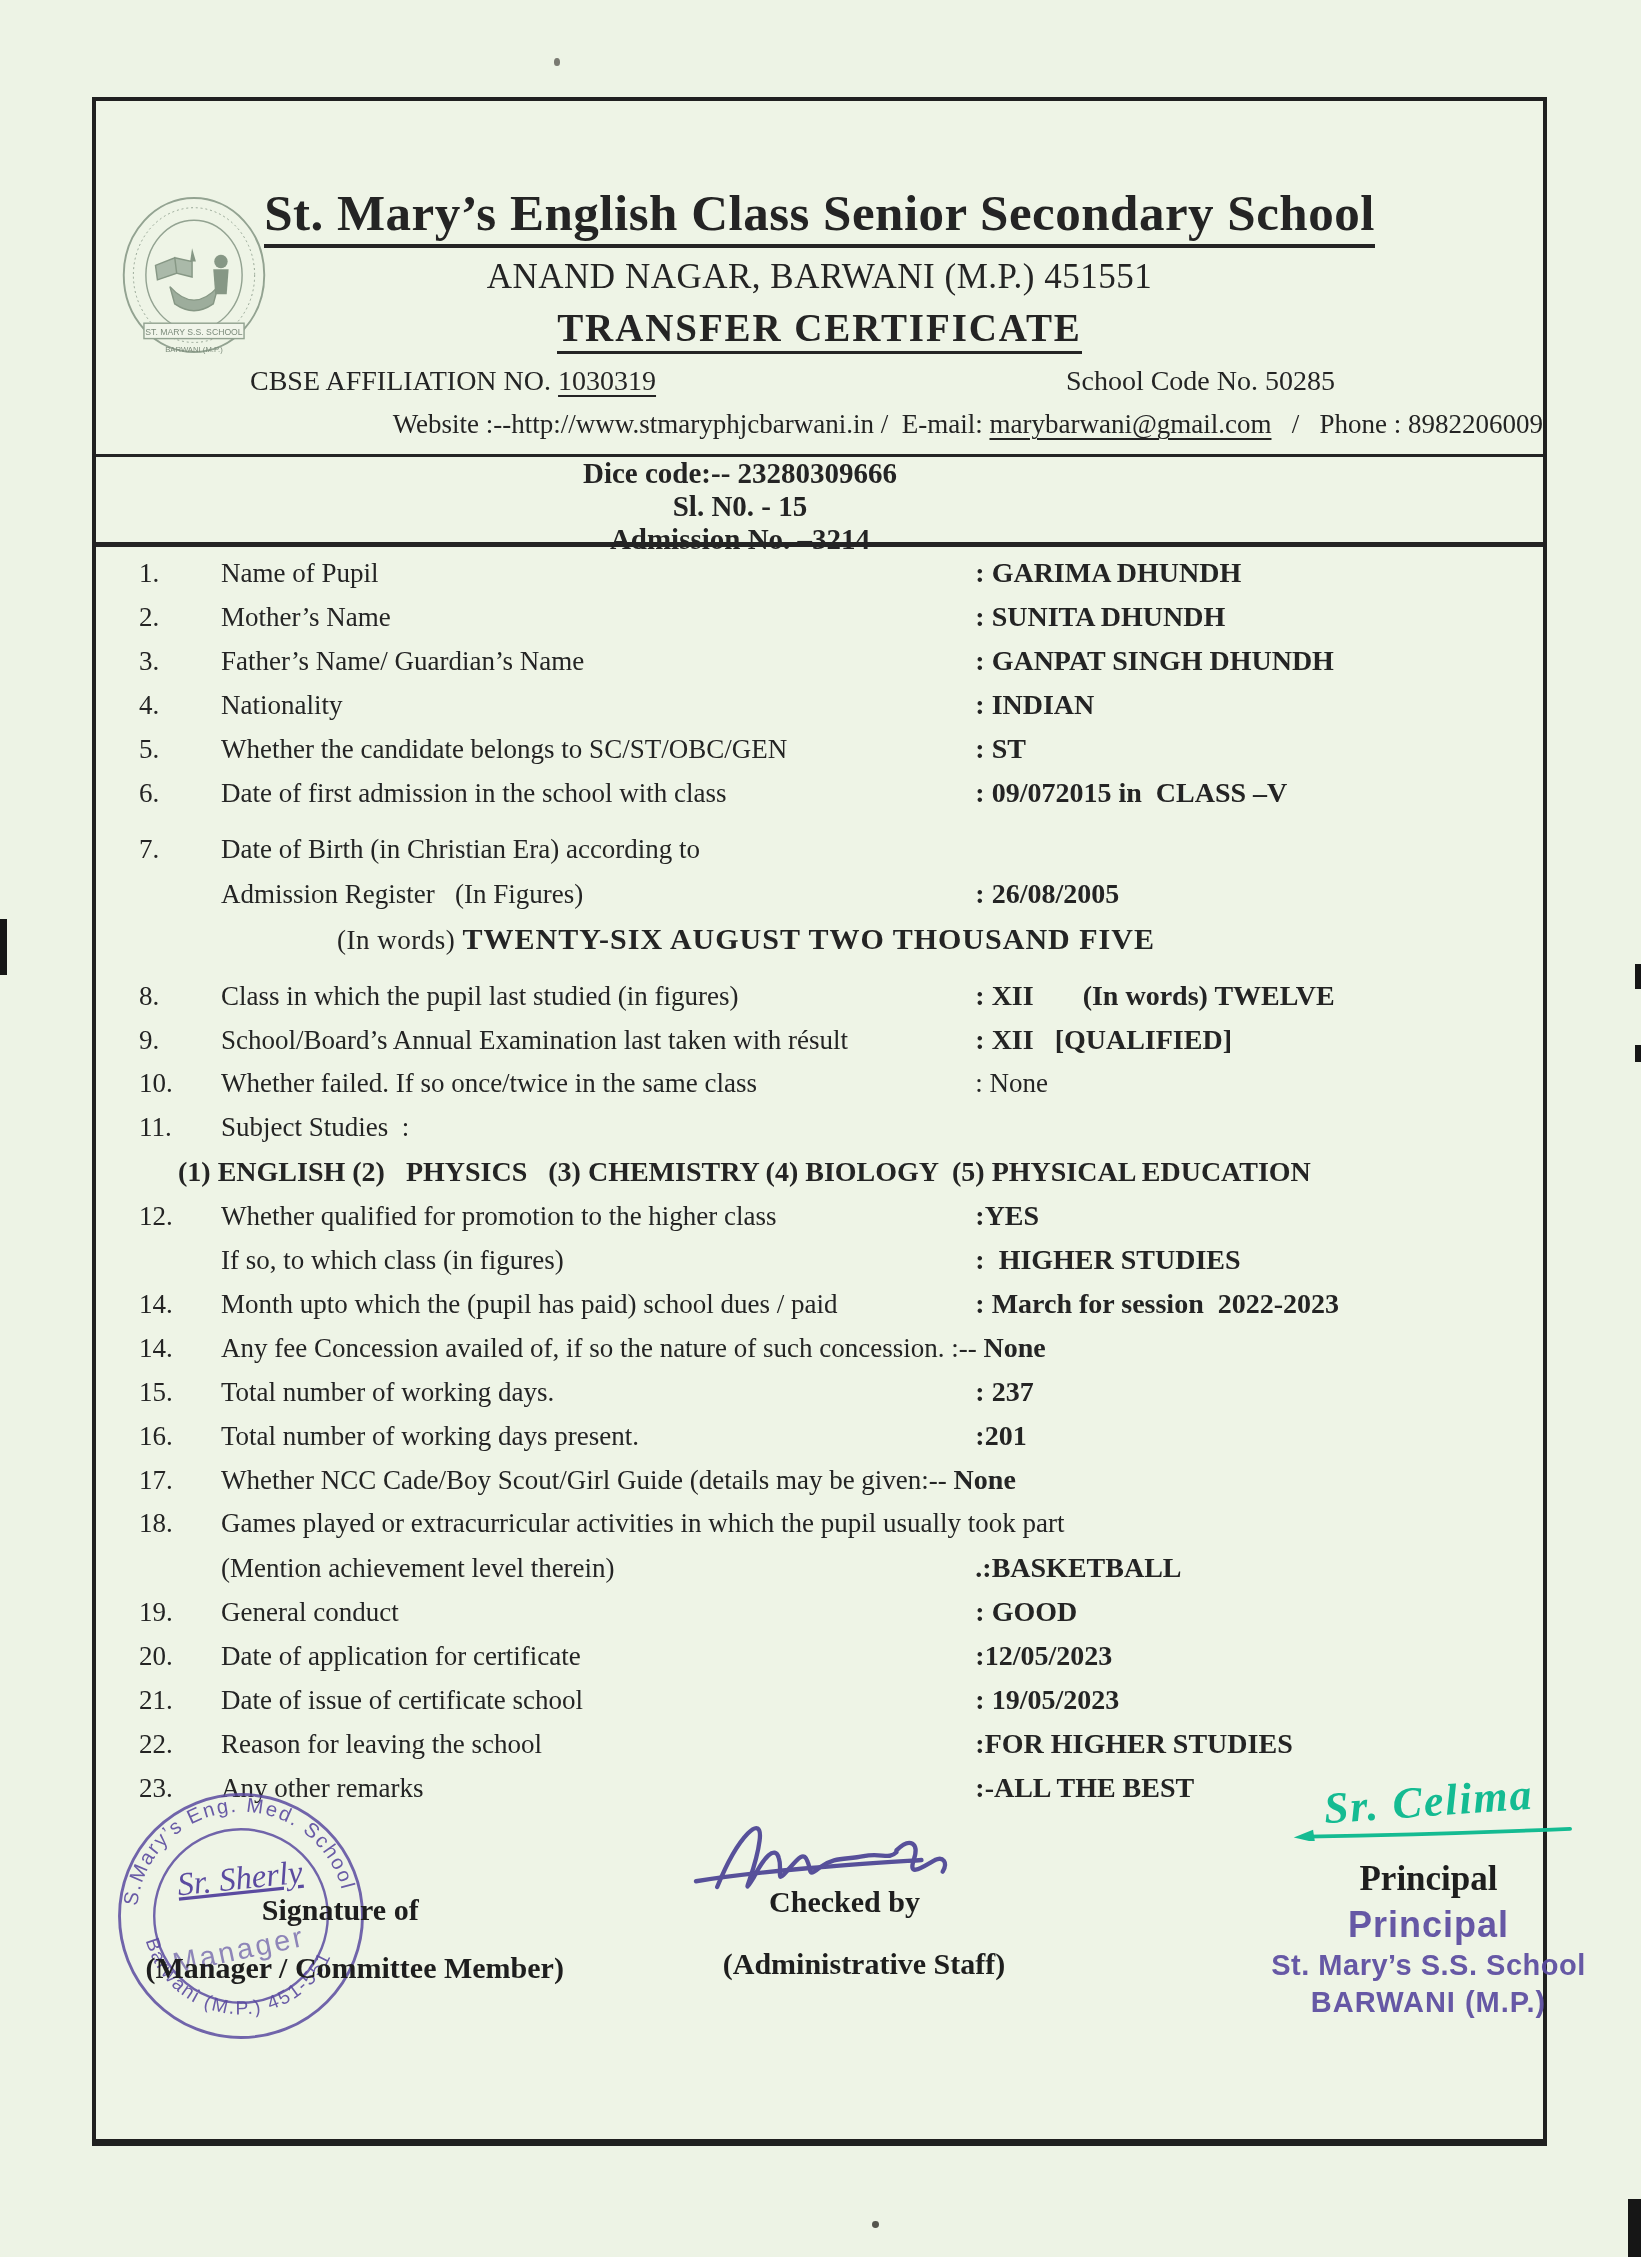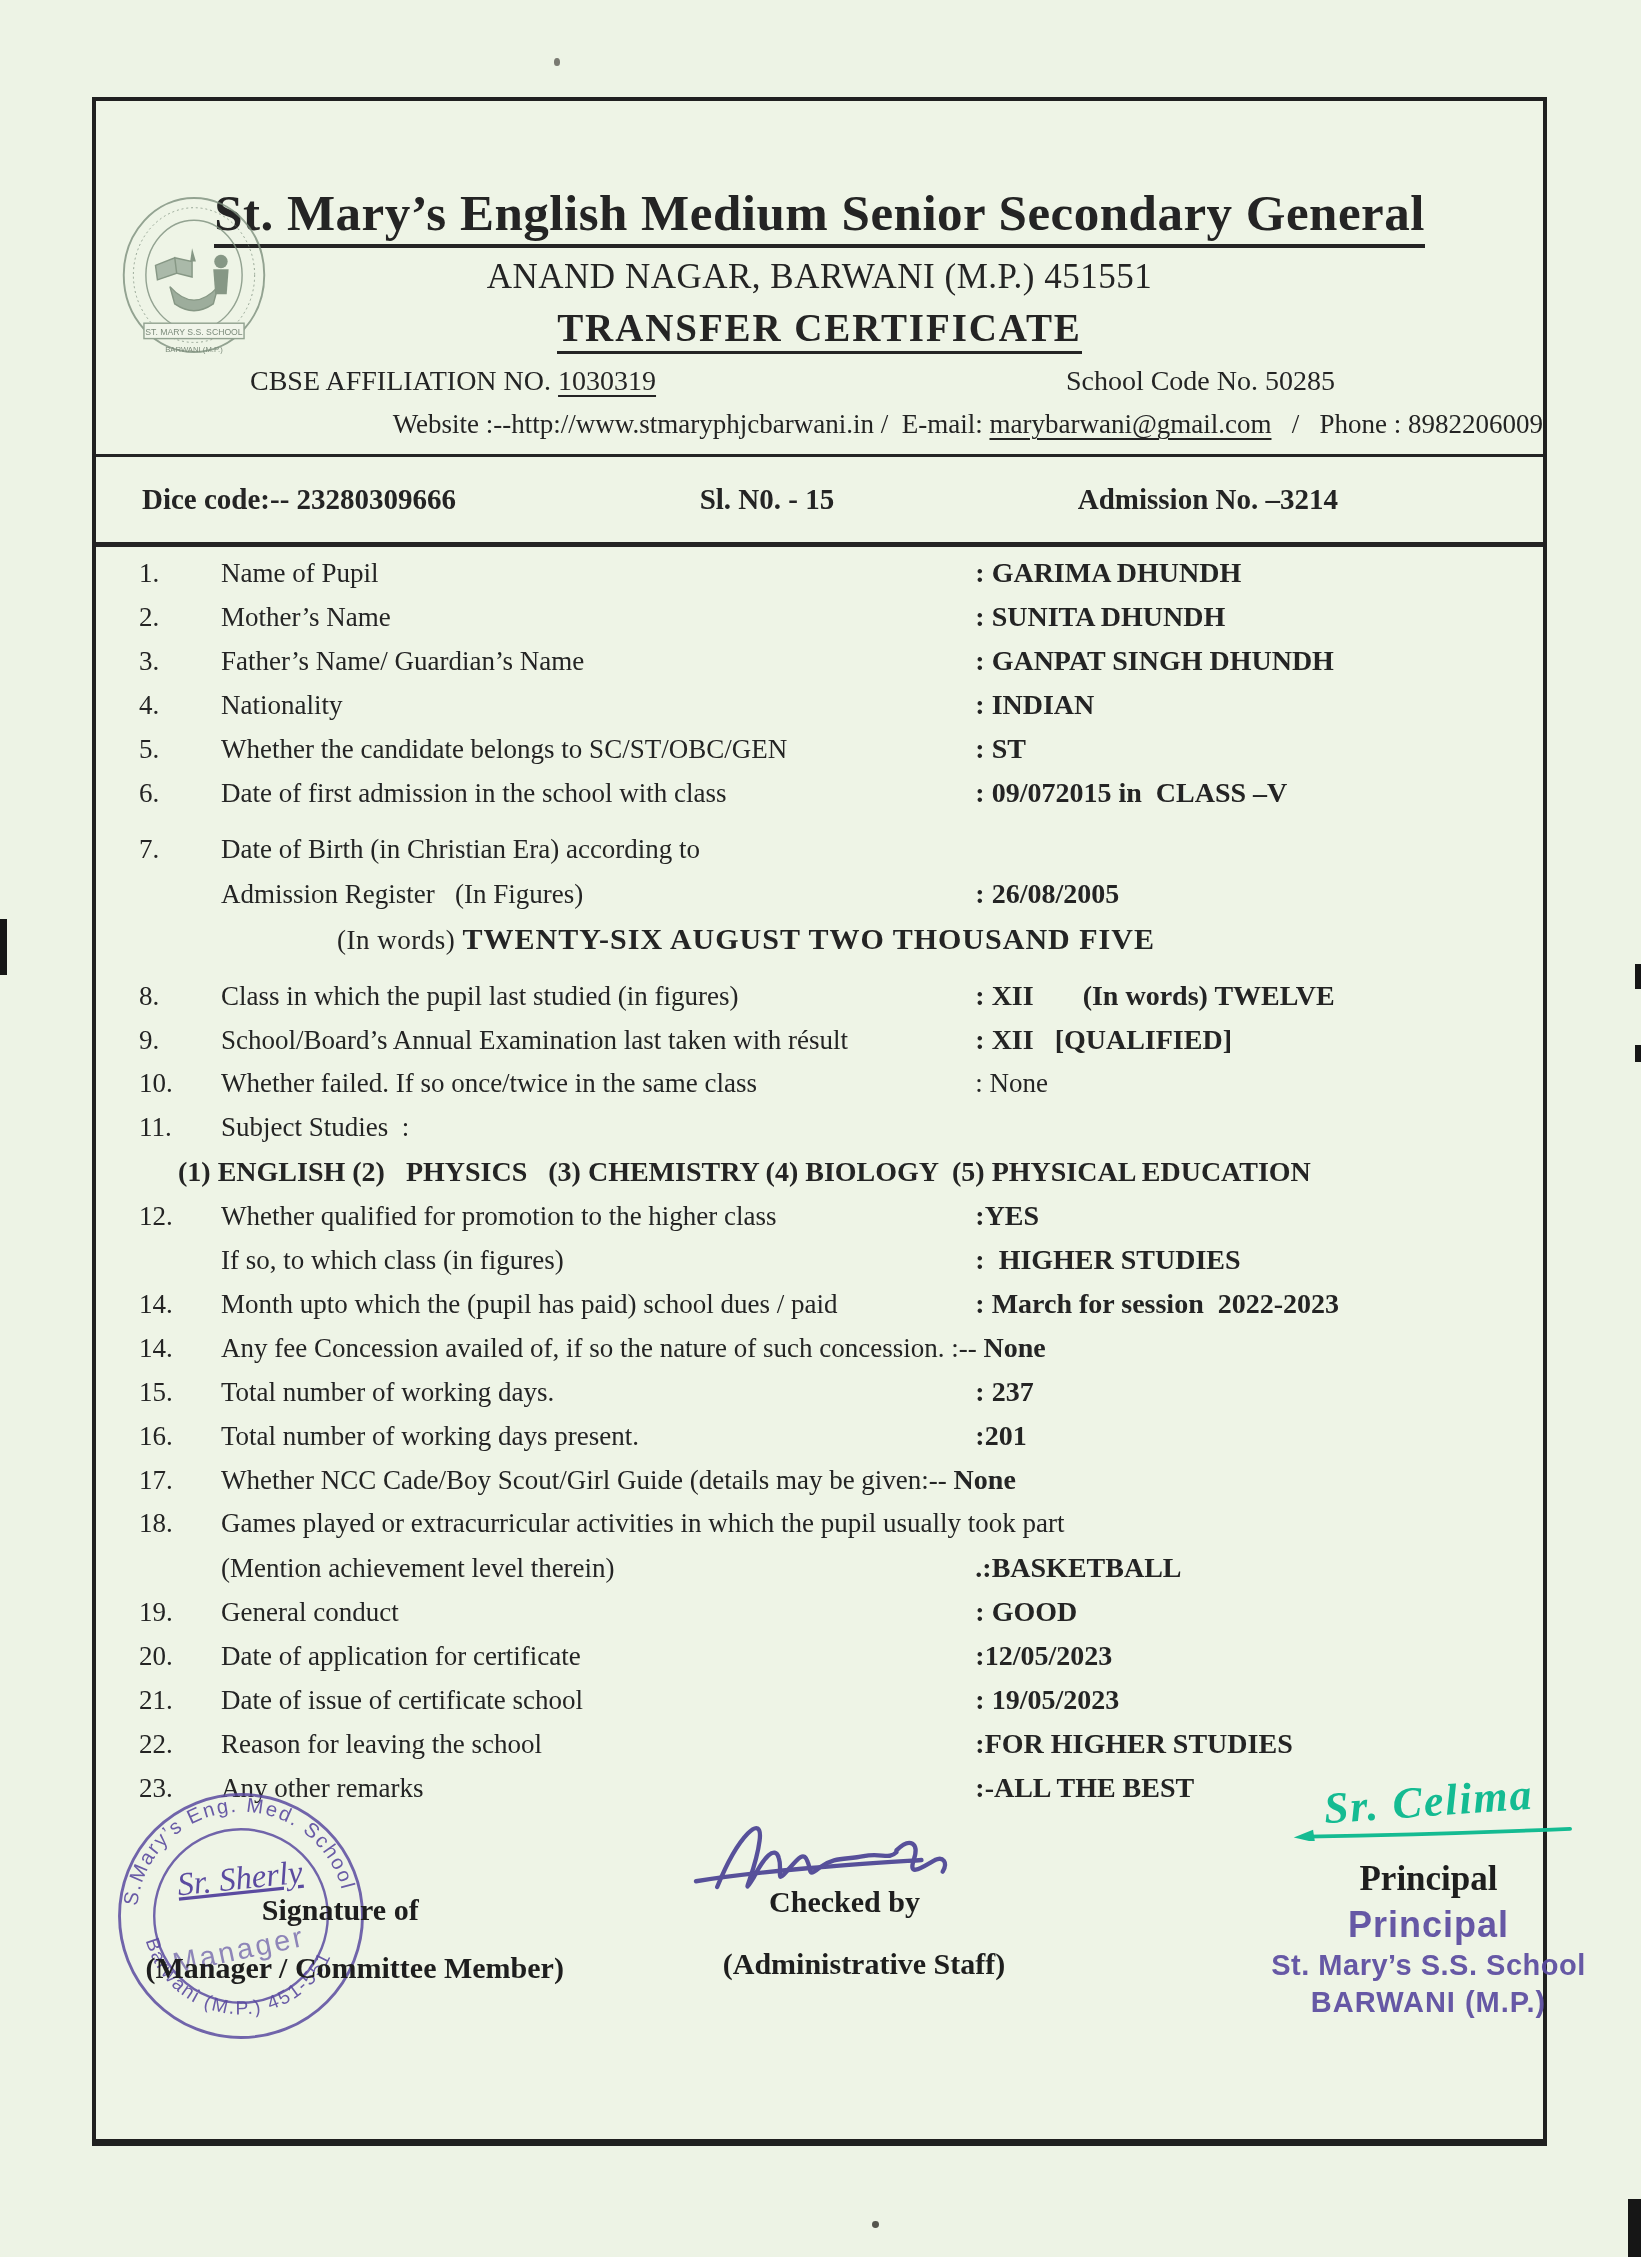--- a/index.html
+++ b/index.html
@@ -19,21 +19,21 @@
   .h-address{text-align:center; margin-top:15.4px; font-size:35px; letter-spacing:0.5px;}
   .h-doctitle{text-align:center; margin-top:7.7px;}
   .h-doctitle span{font-size:39px; font-weight:bold; letter-spacing:1.9px; border-bottom:3.9px solid #242424; padding-bottom:2px;}
   .h-aff{display:flex; justify-content:space-between; padding:15.4px 208px 0 154px; font-size:28px;}
   .h-aff .und{text-decoration:underline; text-decoration-thickness:1.9px; text-underline-offset:4.8px;}
   .h-contact{text-align:right; margin-top:11.6px; font-size:27px; white-space:pre-wrap;}
   .h-contact .und{text-decoration:underline; text-decoration-thickness:1.9px; text-underline-offset:4.8px;}
   .rule{height:3.9px; background:#242424; margin-top:13.5px;}
   .rule2{height:4.8px; background:#242424;}
   .meta{display:flex; justify-content:space-between; align-items:center; height:85px;
-        padding:0 205px 0 46px; font-size:29px; font-weight:bold;}
+        padding:0 205px 0 46px; font-size:29px; font-weight:bold;flex-direction:column;}
   .logo{position:absolute; left:21px; top:89px; width:154px; height:174px; opacity:.8;}
   
   .items{padding-top:9.7px; font-size:27px;}
   .row{display:grid; grid-template-columns:82px 1fr 558px; align-items:baseline;
        min-height:44px; padding:0 9.7px 0 43px; white-space:pre-wrap;}
   .row .num{}
   .row .label{padding-right:7.7px;}
   .row .value{font-weight:bold; font-size:28px;}
   .row .value.regular{font-weight:normal; font-size:27px;}
   .full{grid-column:2 / 4;}
@@ -89,21 +89,21 @@
       <path d="M78,60 L82,74 L76,74 Z" fill="#6d806d"></path>
       <path d="M55,100 Q80,128 105,100 L100,118 Q80,132 60,118 Z" fill="#8a9c8a" stroke="#6d806d" stroke-width="1.5"></path>
       <circle cx="108" cy="74" r="7" fill="#6d806d"></circle>
       <path d="M100,82 L116,82 L114,108 L102,108 Z" fill="#6d806d"></path>
       <rect x="28" y="138" width="104" height="16" fill="#f2f6ec" stroke="#7d8f7d" stroke-width="1.5"></rect>
       <text x="80" y="150" text-anchor="middle" font-size="9" fill="#5f705f" font-family="Liberation Sans, sans-serif">ST. MARY S.S. SCHOOL</text>
       <text x="80" y="168" text-anchor="middle" font-size="8" fill="#5f705f" font-family="Liberation Sans, sans-serif">BARWANI (M.P.)</text>
     </svg>
 
     <div class="h-title">
-      <span>St. Mary’s English Medium Senior Secondary General</span>
+      <span>St. Mary’s English Class Senior Secondary School</span>
     </div>
     <div class="h-address">ANAND NAGAR, BARWANI (M.P.) 451551</div>
     <div class="h-doctitle">
       <span>TRANSFER CERTIFICATE</span>
     </div>
     <div class="h-aff">
       <span><span>CBSE AFFILIATION NO. </span><span class="und">1030319</span></span>
       <span>School Code No. 50285</span>
     </div>
     <div class="h-contact"><span>Website :--http://www.stmaryphjcbarwani.in /  E-mail: </span><span class="und">marybarwani@gmail.com</span><span>   /   Phone : 8982206009</span></div>

